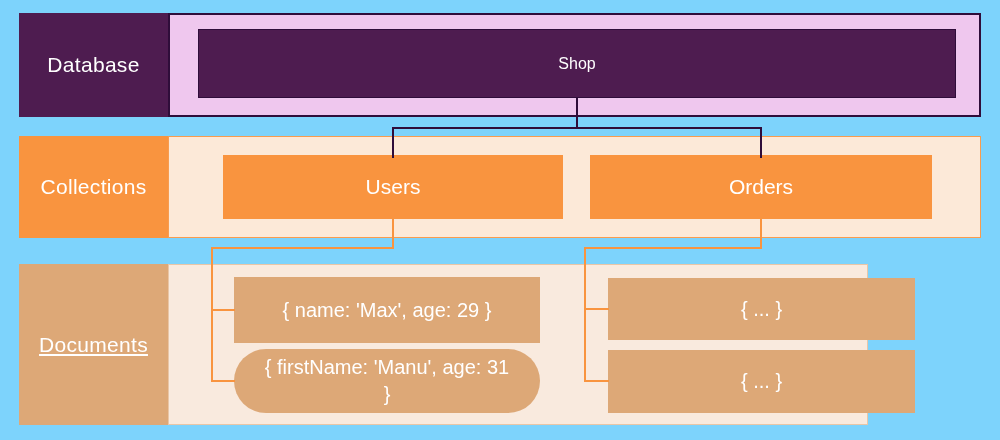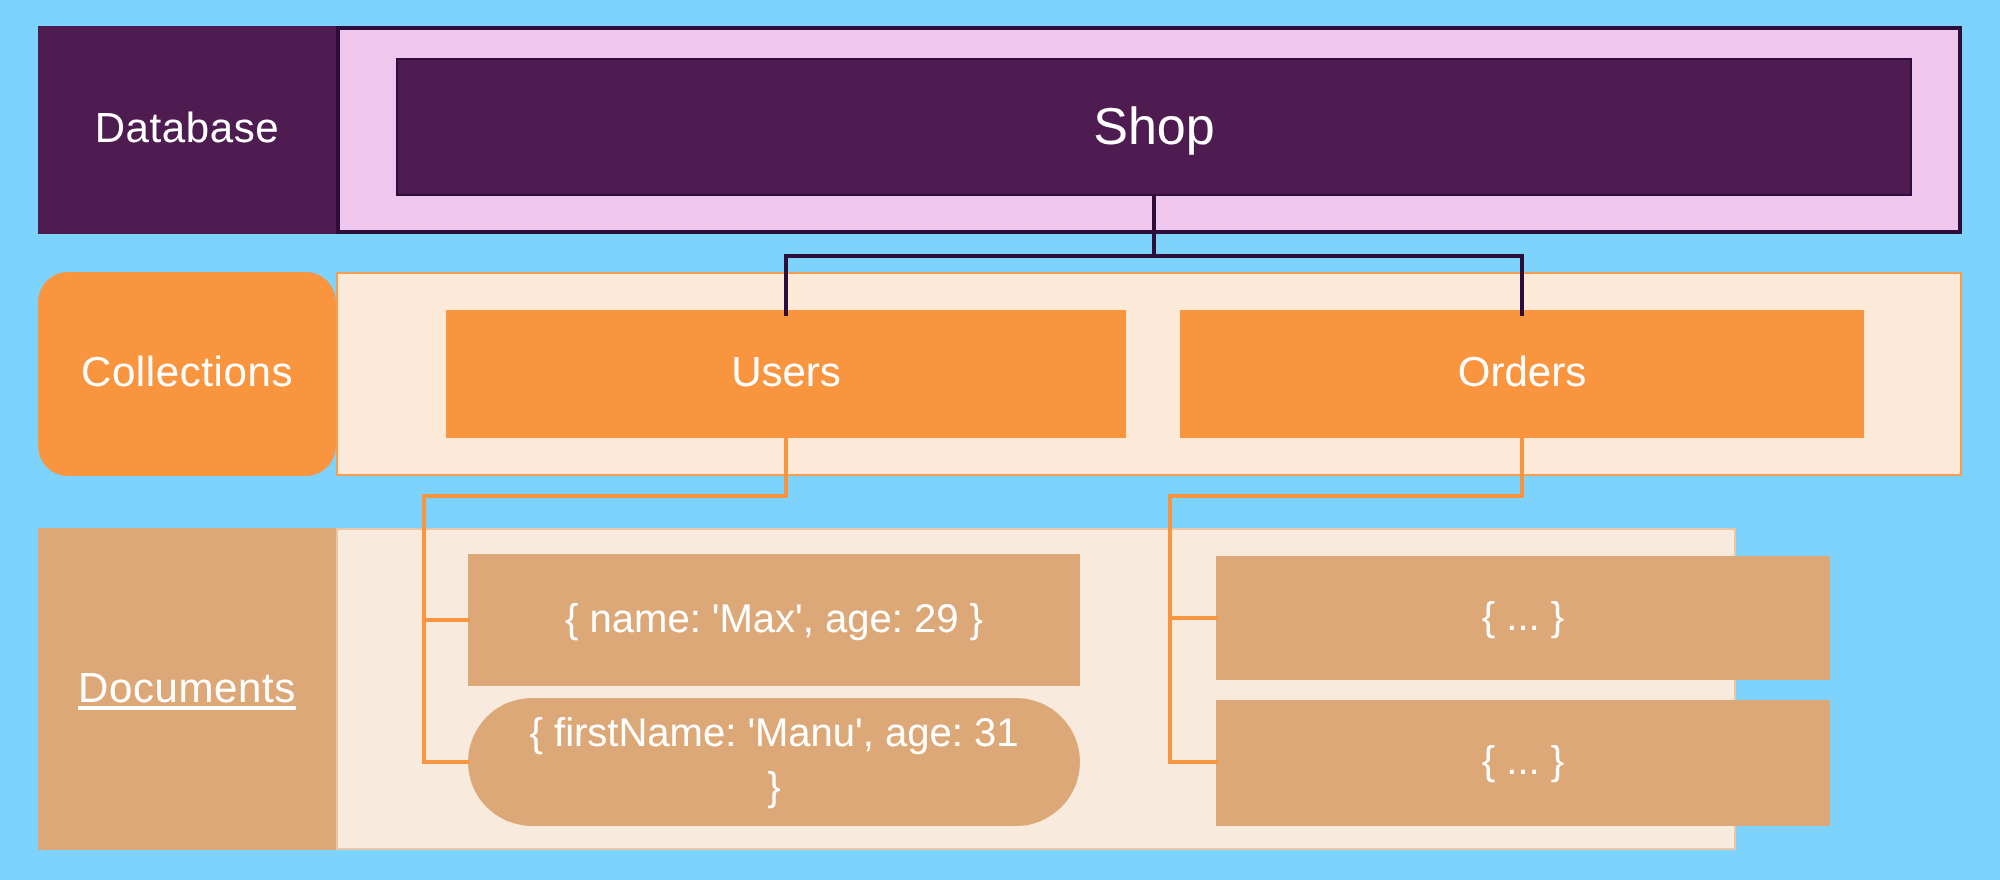--- a/index.html
+++ b/index.html
@@ -41,24 +41,24 @@
   .label-db{left:19px;top:13px;width:149px;height:104px;background:var(--purple-dark);}
   .band-db{
     left:168px;top:13px;width:813px;height:104px;
     background:var(--purple-light);
     border:2px solid var(--purple-line);
   }
   .node-shop{
     left:28px;top:14px;width:758px;height:69px;
     background:var(--purple-dark);
     border:1px solid var(--purple-line);
-    font-size:26px;
+    font-size:16px;
   }
   
-  .label-collections{left:19px;top:136px;width:149px;height:102px;background:var(--orange);border-radius:15px;}
+  .label-collections{left:19px;top:136px;width:149px;height:102px;background:var(--orange);}
   .band-collections{
     left:168px;top:136px;width:813px;height:102px;
     background:var(--orange-cream);
     border:1px solid var(--collections-border);
   }
   .node-users{left:54px;top:18px;width:340px;height:64px;background:var(--orange);font-size:21px;}
   .node-orders{left:421px;top:18px;width:342px;height:64px;background:var(--orange);font-size:21px;}
   
   .label-documents{left:19px;top:264px;width:149px;height:161px;background:var(--tan);text-decoration:underline;}
   .band-documents{

